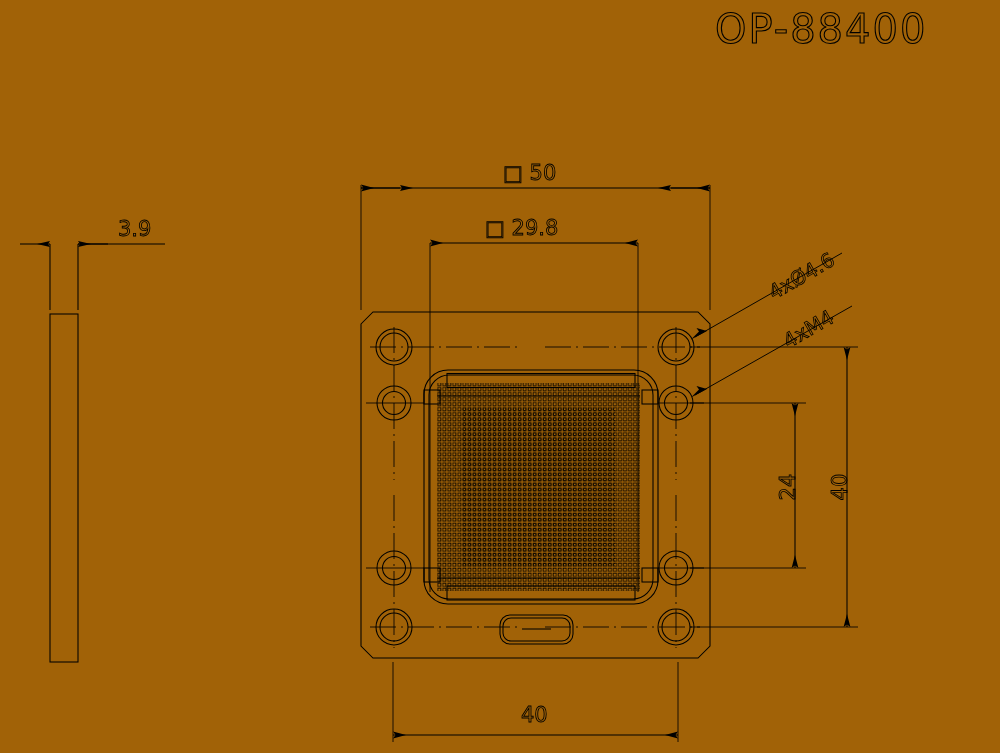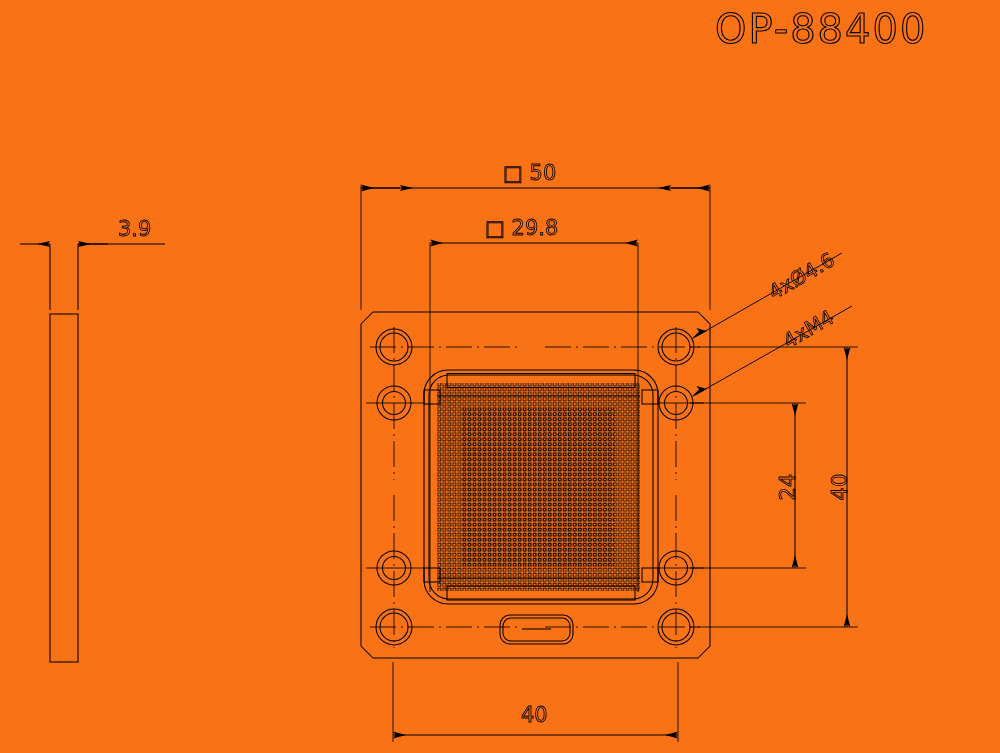--- a/index.html
+++ b/index.html
@@ -7,21 +7,21 @@
     padding: 0;
     background: #ffffff;
   }
   body {
     font-family: "DejaVu Sans", sans-serif;
   }
   #sheet {
     position: relative;
     width: 1000px;
     height: 753px;
-    background: #f97316;
+    background: #a16207;
     overflow: hidden;
   }
   #cad {
     display: block;
     width: 1000px;
     height: 753px;
   }
   .ttl {
     font-family: "DejaVu Sans", sans-serif;
   }

